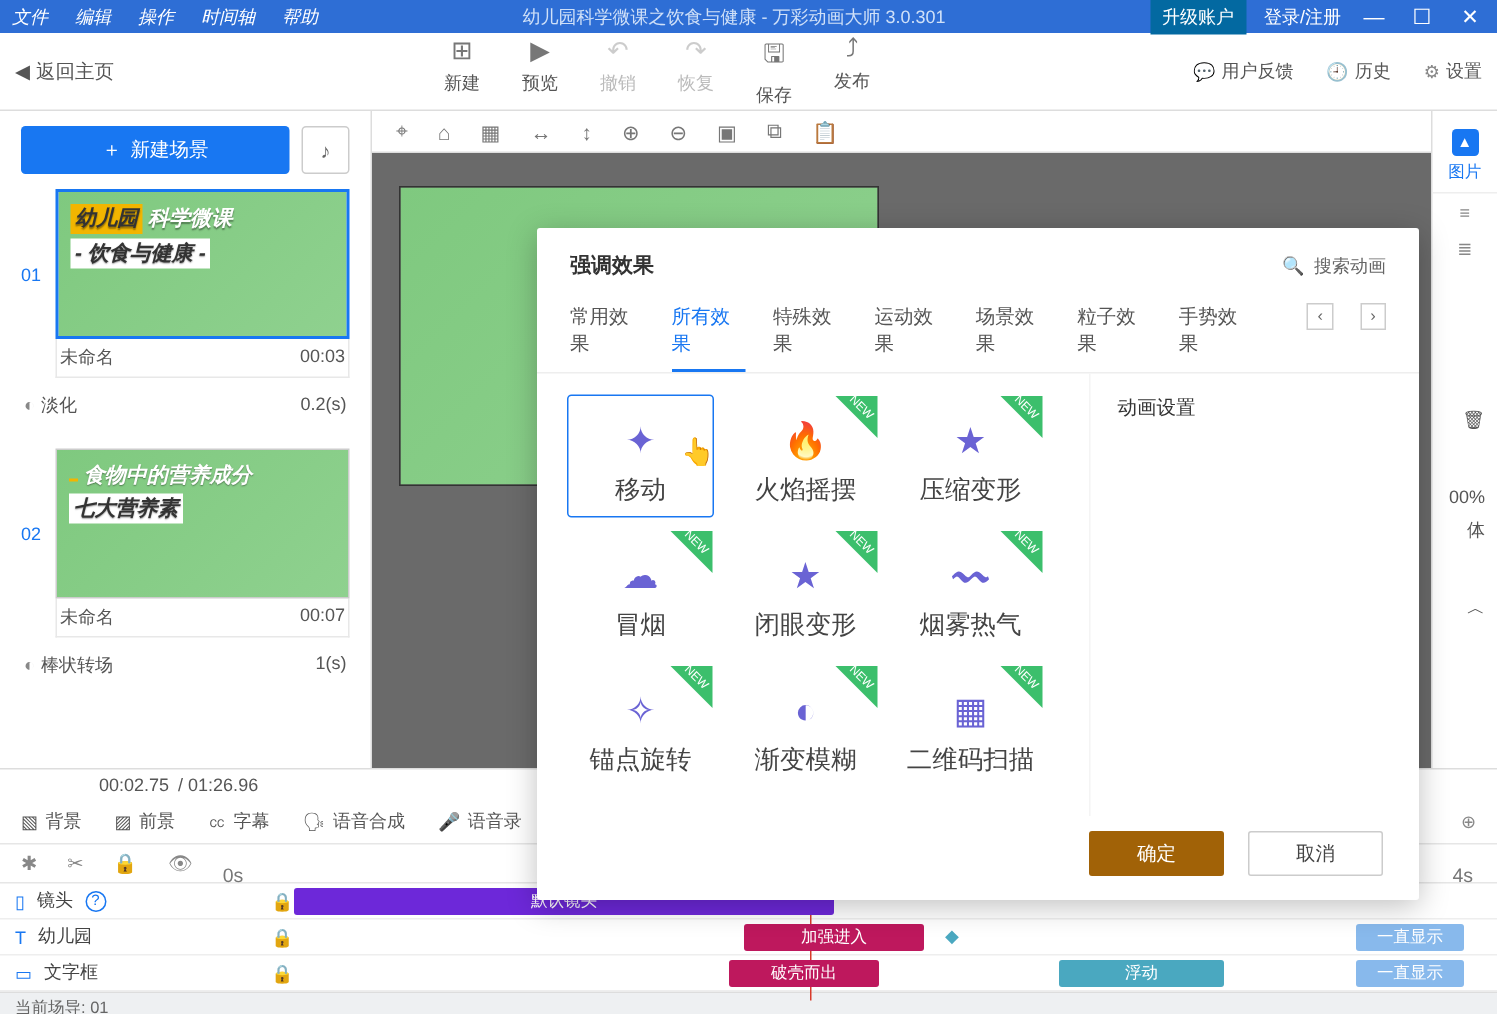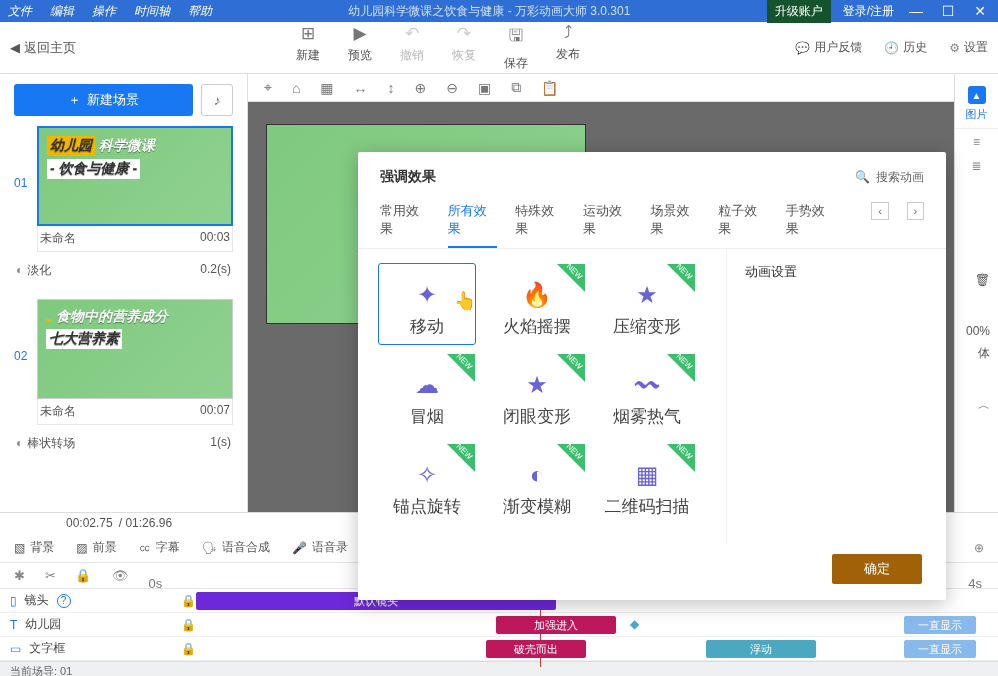--- a/index.html
+++ b/index.html
@@ -4,21 +4,21 @@
 <style>
 * { margin: 0; padding: 0; box-sizing: border-box; font-family: "Microsoft YaHei", sans-serif; }
 body { width: 998px; height: 676px; background: #f0f0f0; font-size: 12px; overflow: hidden; position: relative; }
 
 
 .menubar { height: 22px; background: #2e6ed5; color: #fff; display: flex; align-items: center; padding: 0 8px; }
 .menubar-left { display: flex; gap: 18px; font-style: italic; }
 .menubar-left span { cursor: pointer; }
 .menubar-title { flex: 1; text-align: center; color: #cfe0f8; }
 .menubar-right { display: flex; align-items: center; gap: 12px; }
-.upgrade { background: #14532d; color: #fff; padding: 3px 8px; }
+.upgrade { background: #0369a1; color: #fff; padding: 3px 8px; }
 .winbtn { width: 20px; text-align: center; cursor: pointer; font-size: 14px; }
 
 
 .toolbar { height: 52px; background: #fff; border-bottom: 1px solid #ddd; display: flex; align-items: center; padding: 0 10px; }
 .back-home { color: #555; font-size: 13px; display: flex; align-items: center; gap: 4px; }
 .tbgroup { display: flex; gap: 28px; margin-left: 220px; }
 .tbitem { display: flex; flex-direction: column; align-items: center; gap: 3px; color: #555; font-size: 12px; }
 .tbitem.dis { color: #bbb; }
 .tbitem .ic { font-size: 17px; color: #777; }
 .tbitem.dis .ic { color: #ccc; }
@@ -319,20 +319,21 @@
         <div class="fx-cell ">
        <div class="newtag"></div>
        <div class="fx-icon">▦</div>
        <div class="fx-name">二维码扫描</div>
      </div>
       </div>
     <div class="modal-side">动画设置</div>
   </div>
   <div class="modal-foot">
     <button class="btn-ok">确定</button>
+    <button class="btn-cancel">取消</button>
   </div>
   <span class="cursor">👆</span>
 </div>
 
 <div class="btm">
   <div class="btm-time">
     <span>00:02.75</span>
     <span>/ 01:26.96</span>
   </div>
   <div class="btm-tabs">

